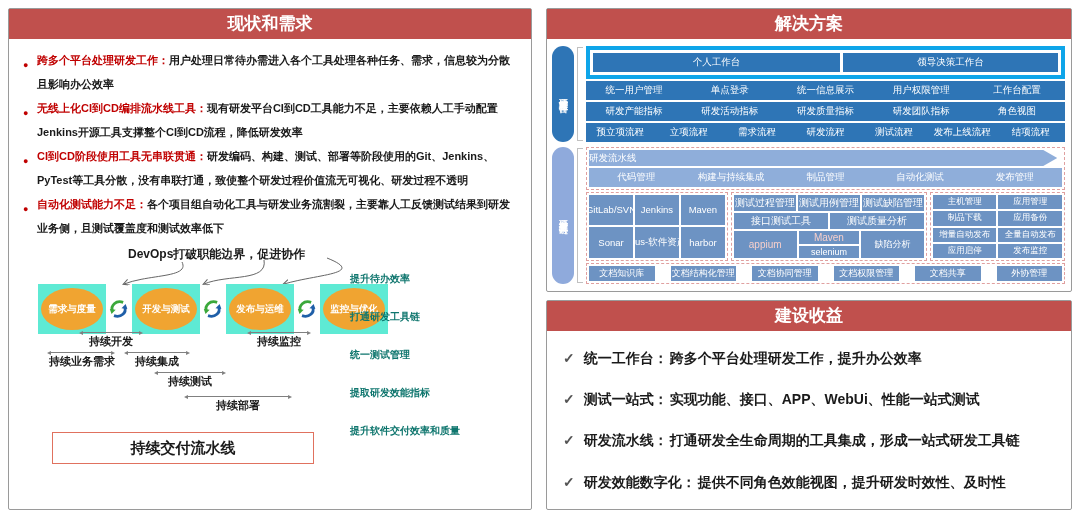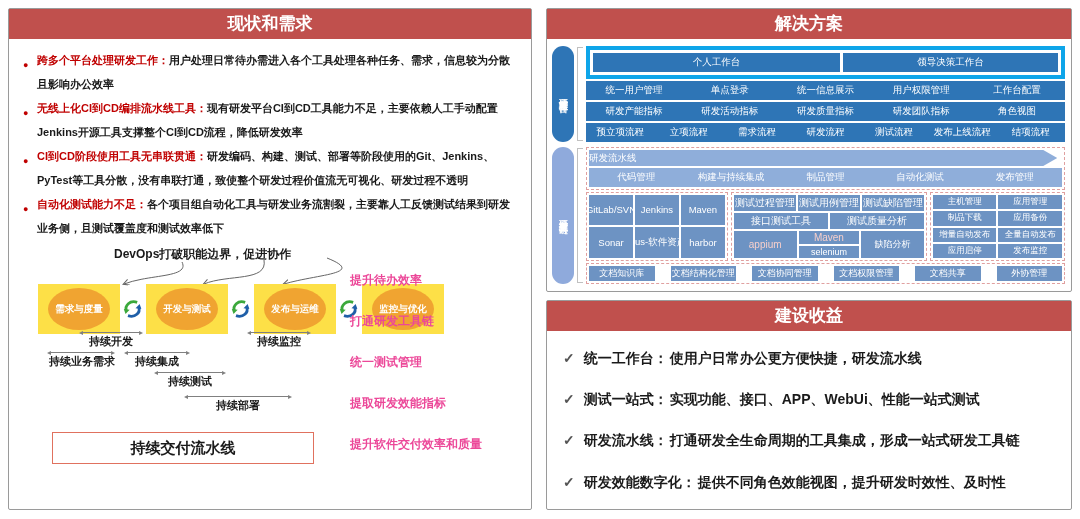--- a/index.html
+++ b/index.html
@@ -10,30 +10,30 @@
   .panel-header { background:#C0504D; color:#fff; text-align:center; font-weight:bold; font-size:17px; line-height:30px; height:30px; }
 
   
   #left-panel { left:8px; top:8px; width:524px; height:502px; }
   .bullets { padding:10px 14px 0 16px; }
   .bullet { font-size:11px; font-weight:bold; color:#1a1a1a; line-height:2.14; margin-bottom:1px; padding-left:12px; position:relative; }
   .bullet::before { content:"●"; color:#C00000; font-size:9px; position:absolute; left:-2px; top:7px; }
   .bullet .lead { color:#C00000; }
 
   .devops-area { position:relative; height:228px; margin:4px 0 0 23px; }
-  .devops-note { position:absolute; left:82px; top:2px; font-size:12px; font-weight:bold; color:#1a1a1a; }
+  .devops-note { position:absolute; left:96px; top:2px; font-size:12px; font-weight:bold; color:#1a1a1a; }
   .note-arrows { position:absolute; left:0; top:0; width:340px; height:60px; pointer-events:none; }
 
   .stage-row { position:absolute; left:6px; top:40px; display:flex; align-items:center; }
-  .stage-card { width:82px; height:50px; background:#fde047; display:flex; align-items:center; justify-content:center; }
+  .stage-card { width:68px; height:50px; background:#5eead4; display:flex; align-items:center; justify-content:center; }
   .stage-oval { width:62px; height:42px; background:#F0A431; border-radius:50%; color:#fff; font-size:9.5px; font-weight:bold; display:flex; align-items:center; justify-content:center; white-space:nowrap; }
   .sync-icon { width:20px; height:22px; margin:0 3px; flex:0 0 auto; }
 
   .outcomes { position:absolute; left:318px; top:28px; display:flex; flex-direction:column; }
-  .outcome { font-size:12px; font-weight:bold; color:#ec4899; margin-bottom:24px; white-space:nowrap; }
+  .outcome { font-size:10px; font-weight:bold; color:#0f766e; margin-bottom:24px; white-space:nowrap; }
 
   .span-group { position:absolute; text-align:center; }
   .span-line { border-top:1px solid #808080; position:relative; height:1px; }
   .span-line::before, .span-line::after { position:absolute; top:-5.5px; font-size:8px; color:#808080; }
   .span-line::before { content:"◂"; left:-2px; }
   .span-line::after { content:"▸"; right:-2px; }
   .span-label { font-size:11px; font-weight:bold; color:#1a1a1a; margin-top:1px; white-space:nowrap;text-align:center; }
   #span-0 { left:49px; top:88px; width:60px; }
   #span-1 { left:217px; top:88px; width:60px; }
   #span-2 { left:17px; top:108px; width:64px; }
@@ -301,21 +301,21 @@
 
     </div>
   </div>
 
   <div class="panel" id="benefits-panel">
     <div class="panel-header">建设收益</div>
     <div class="benefits" id="benefit-list">
         <div class="benefit">
           <span class="check">✓</span>
           <span class="lead">统一工作台：</span>
-          <span>使用户日常办公更方便快捷，研发流水线</span>
+          <span>跨多个平台处理研发工作，提升办公效率</span>
         </div>
         <div class="benefit">
           <span class="check">✓</span>
           <span class="lead">测试一站式：</span>
           <span>实现功能、接口、APP、WebUi、性能一站式测试</span>
         </div>
         <div class="benefit">
           <span class="check">✓</span>
           <span class="lead">研发流水线：</span>
           <span>打通研发全生命周期的工具集成，形成一站式研发工具链</span>

